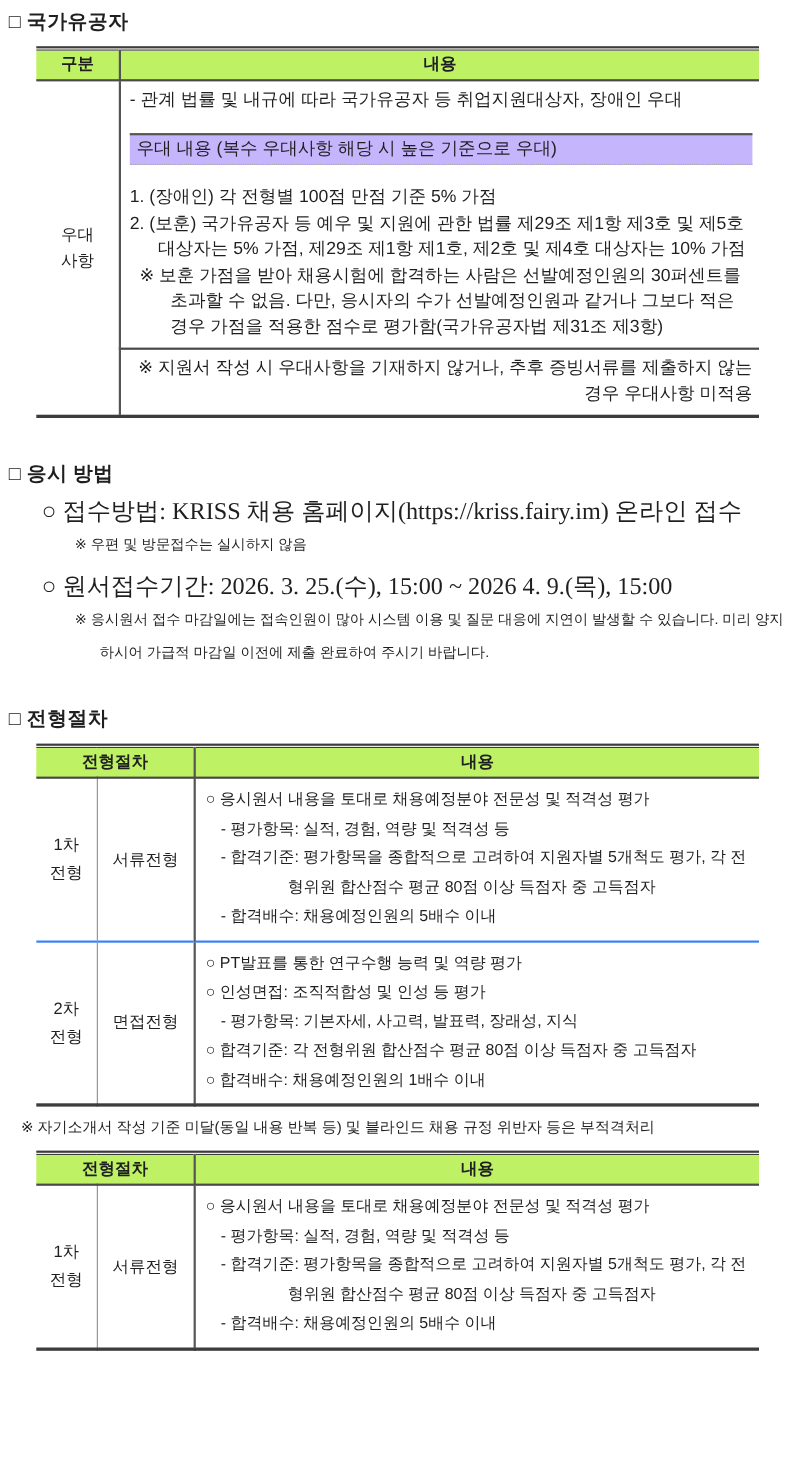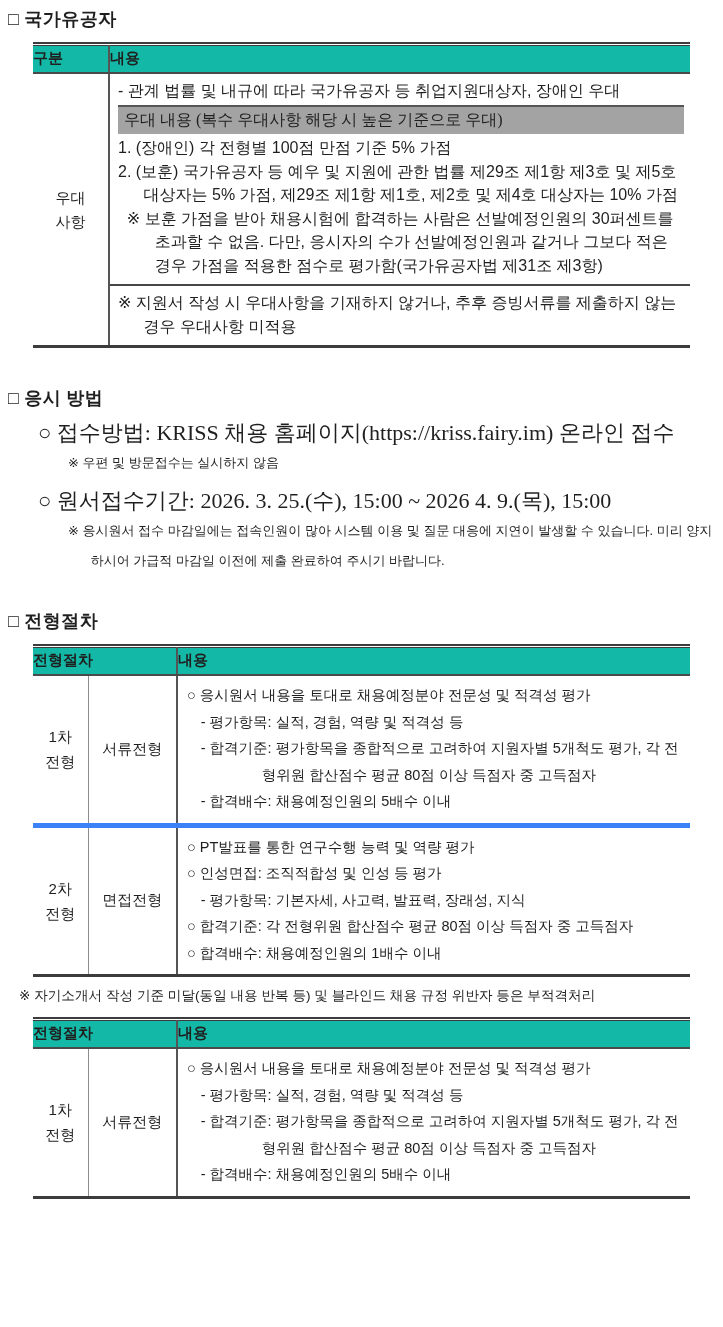--- a/index.html
+++ b/index.html
@@ -22,53 +22,53 @@
   }
 
   
   .tbl-outer { margin: 11px 33px 0 33px; border-top: 2px solid #3c3c3c; }
   .tbl-outer table {
     width: 100%; border-collapse: collapse; table-layout: fixed;
     margin-top: 1px; border-top: 1px solid #3c3c3c;
     border-bottom: 3px solid #3c3c3c;
   }
   th {
-    background: #14b8a6; font-weight: bold; font-size: 15px;
-    padding: 3px 0 4px; border-bottom: 2px solid #4a4a4a; text-align: left;
+    background: #bef264; font-weight: bold; font-size: 15px;
+    padding: 3px 0 4px; border-bottom: 2px solid #4a4a4a; text-align: center;
   }
   td { vertical-align: middle; }
 
   
   .t1 col.c-label { width: 76px; }
   .t1 .th-label, .t1 .cell-label { border-right: 2px solid #555; }
   .t1 .cell-label {
     text-align: center; white-space: pre-line; font-size: 15px; line-height: 24px;
   }
   .t1 .cell-content { padding: 5px 6px 7px 8px; font-size: 16px; line-height: 23.5px; }
   .t1 .footnote-cell { border-top: 2px solid #474747; }
   .subbox {
-    background: #a3a3a3; border-top: 2px solid #565656;
+    background: #c4b5fd; border-top: 2px solid #565656;
     border-bottom: 1px dotted #a9a9a9;
-    padding: 1px 4px 2px 6px; margin: 2px 0; font-family: Liberation Serif, serif;
+    padding: 1px 4px 2px 6px; margin: 18px 0;
   }
   .t1-item2 { padding-left: 1.6em; text-indent: -1.6em; }
   .t1-item3 { margin-left: 0.55em; padding-left: 1.75em; text-indent: -1.75em; }
-  .t1-foot  { padding-left: 1.6em; text-indent: -1.6em; }
+  .t1-foot  { padding-left: 1.6em; text-indent: -1.6em; text-align: right; }
 
   
   .t2 col.c-stage { width: 55px; }
   .t2 col.c-type  { width: 89px; }
   .t2 .th-proc { border-right: 2px solid #555; }
   .t2 .stage-col {
     border-right: 1px solid #8d8d8d; text-align: center;
     white-space: pre-line; font-size: 15px; line-height: 25px;
   }
   .t2 .type-col { border-right: 2px solid #555; text-align: center; font-size: 15px; }
   .t2 .cell-content { padding: 6px 4px 8px 9px; font-size: 14.5px; line-height: 26.5px; }
-  .t2 tr.row2 td { border-top: 5px solid #3b82f6; margin-top: 44px; }
+  .t2 tr.row2 td { border-top: 2px solid #3b82f6; margin-top: 44px; }
   .pl-o    { padding-left: 1.5em; text-indent: -1.5em; }
   .pl-dash { margin-left: 0.95em; padding-left: 1.2em; text-indent: -1.2em; }
   .pl-dash-hang { margin-left: 0.95em; padding-left: 4.2em; text-indent: -4.2em; }
 
   .tbl-note {
     font-size: 13.6px; margin: 9px 6px 0 19px; line-height: 20px;
     padding-left: 1.5em; text-indent: -1.5em;
   }
 
   

